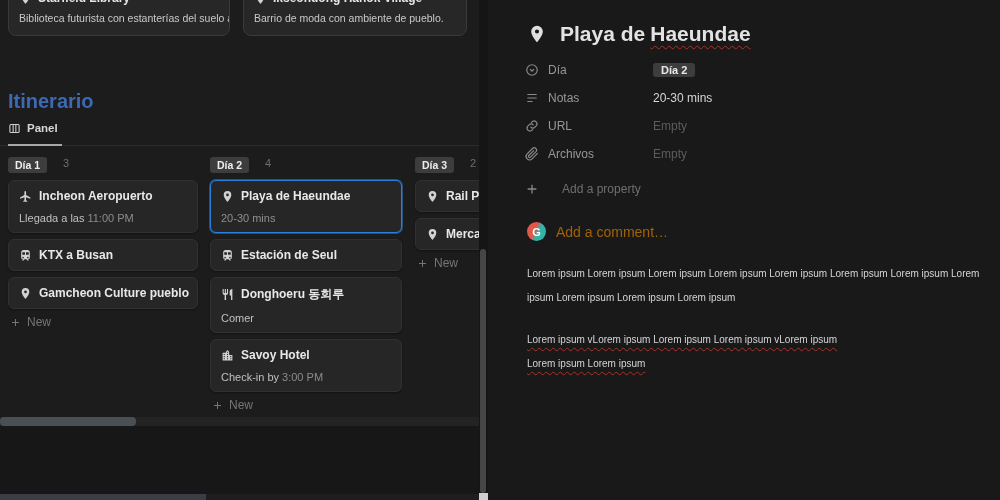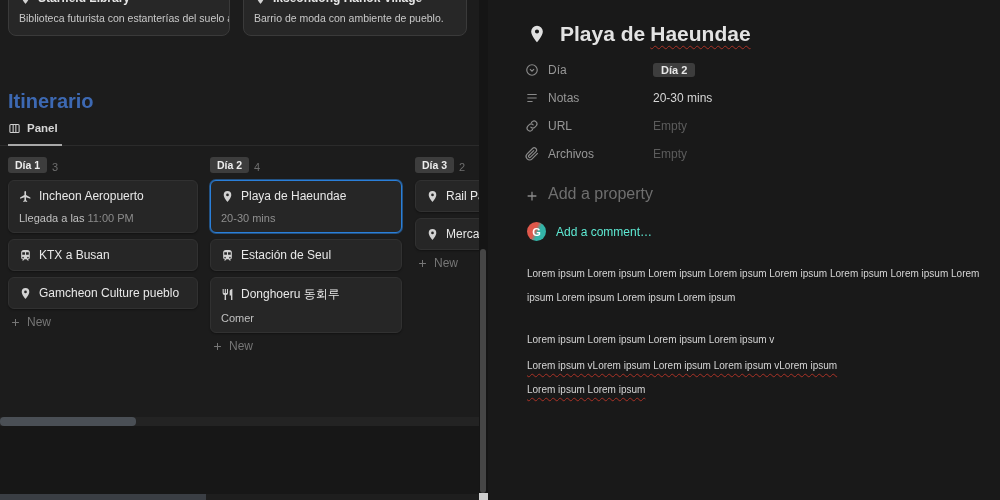--- a/index.html
+++ b/index.html
@@ -19,29 +19,29 @@
   .gc-desc { margin-top:7px; font-size:10.5px; color:#c9c9c9; white-space:nowrap; }
 
   .itinerary-title { position:absolute; left:8px; top:90px; font-size:20px; font-weight:700; color:#3d69b3; }
 
   .tabbar { position:absolute; left:0; top:121px; width:479px; height:25px; border-bottom:1px solid #2b2b2b; }
   .tab { position:absolute; left:8px; top:1px; height:24px; display:flex; align-items:flex-start; gap:6px;
     color:#d6d6d6; font-size:11.5px; font-weight:600; border-bottom:2px solid #a8a8a8; padding:0 4px 0 0; }
 
   .col { position:absolute; top:157px; width:190px; }
   .col1 { left:8px; } .col2 { left:210px; width:192px; } .col3 { left:415px; }
-  .col-head { display:flex; align-items:flex-end; gap:5px; height:16px; margin-bottom:7px; }
+  .col-head { display:flex; align-items:flex-start; gap:16px; height:16px; margin-bottom:7px; }
   .badge { background:#3d3d3d; color:#ededed; font-size:10.5px; font-weight:600; line-height:14px;
     padding:1px 7px; border-radius:3px; white-space:nowrap; }
   .count { color:#6e6e6e; font-size:11px; }
 
   .kcard { background:#262626; border:1px solid #313131; border-radius:6px; padding:8px 10px;
     margin-bottom:6px; box-shadow:0 1px 2px rgba(0,0,0,.35); cursor:pointer; }
   .kcard.selected { border-color:#2a7fd9; box-shadow:0 0 0 1px rgba(42,127,217,.55); }
-  .kcard-title { display:flex; align-items:center; gap:7px; font-size:12px; font-weight:400; color:#e8e8e8; white-space:nowrap; }
+  .kcard-title { display:flex; align-items:center; gap:7px; font-size:12px; font-weight:700; color:#e8e8e8; white-space:nowrap; }
   .kcard-sub { margin-top:9px; font-size:11px; color:#c0c0c0; white-space:nowrap; }
   .kcard-sub .dim { color:#8b8b8b; margin-left:3px;margin-top:32px; }
   .kcard-sub.alldim { color:#8f8f8f; }
   .new-row { display:flex; align-items:center; gap:6px; color:#767676; font-size:12px; margin-top:5px; padding-left:2px; cursor:pointer; }
 
   .i { flex:none; display:inline-block; }
   .i13 { width:13px; height:13px; color:#d2d2d2; }
   .i-tab { width:13px; height:13px; color:#cfcfcf; }
   .i-plus { width:11px; height:11px; color:#767676; }
 
@@ -67,27 +67,27 @@
   .sq { text-decoration:underline; text-decoration-style:wavy; text-decoration-color:#a93226;
         text-decoration-thickness:1px; text-underline-offset:4px; }
 
   .props { position:absolute; left:37px; top:63px; width:440px; }
   .prop-row { display:flex; align-items:flex-start; height:28px; }
   .prop-label { display:flex; align-items:center; gap:9px; width:128px; color:#979797; font-size:12px; cursor:pointer; }
   .prop-icon { width:14px; height:14px; color:#8a8a8a; flex:none; }
   .prop-value { font-size:12px; color:#d6d6d6; cursor:pointer; }
   .prop-value.badge-val { background:#3d3d3d; color:#e8e8e8; font-size:11px; font-weight:600; padding:1px 8px; border-radius:3px; }
   .prop-value.empty { color:#5c5c5c; }
-  .add-prop { display:flex; align-items:flex-end; gap:9px; height:28px; color:#6f6f6f; font-size:16px; cursor:pointer; }
+  .add-prop { display:flex; align-items:center; gap:23px; height:28px; color:#6f6f6f; font-size:12px; cursor:pointer; }
 
   .comment-row { position:absolute; left:39px; top:222px; display:flex; align-items:center; gap:10px; cursor:text; }
   .avatar { width:19px; height:19px; border-radius:50%; color:#fff; font-size:11px; font-weight:700;
     display:flex; align-items:center; justify-content:center;
     background:linear-gradient(115deg,#e0584b 42%,#33b3a7 58%); }
-  .comment-placeholder { color:#5eead4; font-size:12px; }
+  .comment-placeholder { color:#a16207; font-size:14px; }
 
   .body-text { position:absolute; left:39px; top:262px; width:466px; font-size:10px; line-height:24px; color:#d5d5d5; }
   .body-text p { cursor:text; }
   .p1 { margin-bottom:18px; } .p2 { margin-bottom:2px; } .p3 { margin-bottom:22px; } .p4,.p5 { margin-bottom:0; }
 </style>
 </head>
 <body>
 
 <svg width="0" height="0" style="position:absolute">
   <defs>
@@ -234,20 +234,31 @@
       </div>
       <div class="kcard">
         <div class="kcard-title">
           <svg class="i i13">
               <use href="#sym-restaurant"></use>
             </svg>
           <span>Donghoeru 동회루</span>
         </div>
         <div class="kcard-sub">Comer</div>
       </div>
+      <div class="kcard">
+        <div class="kcard-title">
+          <svg class="i i13">
+              <use href="#sym-hotel"></use>
+            </svg>
+          <span>Savoy Hotel</span>
+        </div>
+        <div class="kcard-sub">
+          <span>Check-in by</span><span class="dim">3:00 PM</span>
+        </div>
+      </div>
       <div class="new-row">
         <svg class="i i-plus">
             <use href="#sym-plus"></use>
           </svg>
         <span>New</span>
       </div>
     </div>
 
     <div class="col col3">
       <div class="col-head">
@@ -346,19 +357,18 @@
       </div>
     </div>
 
     <div class="comment-row">
       <div class="avatar">G</div>
       <span class="comment-placeholder">Add a comment…</span>
     </div>
 
     <div class="body-text">
       <p class="p1">Lorem ipsum Lorem ipsum Lorem ipsum Lorem ipsum Lorem ipsum Lorem ipsum Lorem ipsum Lorem ipsum Lorem ipsum Lorem ipsum Lorem ipsum</p>
-      <p class="p2">Lorem ipsum Lorem ipsum Lorem ipsum Lorem ipsum v</p>
       <p class="p4 sq">Lorem ipsum vLorem ipsum Lorem ipsum Lorem ipsum vLorem ipsum</p>
       <p class="p5 sq">Lorem ipsum Lorem ipsum</p>
     </div>
 
   </div>
 </div>
 
 </body></html>

